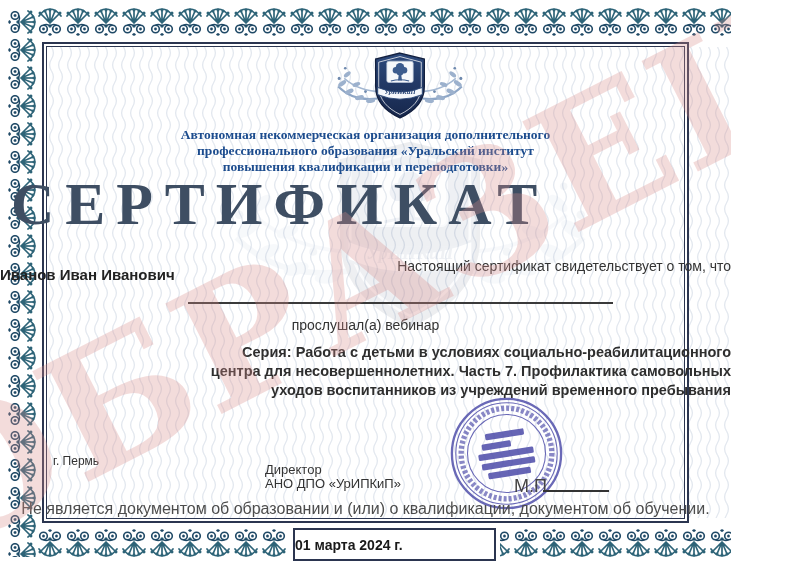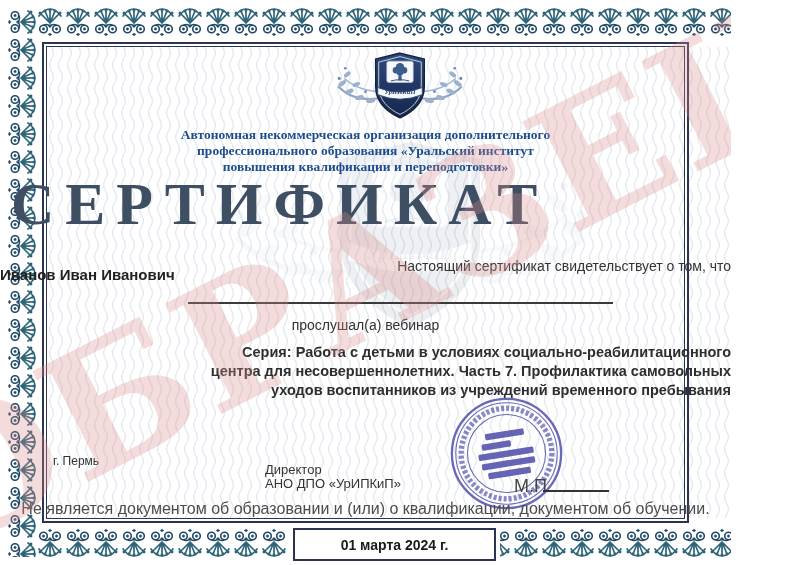--- a/index.html
+++ b/index.html
@@ -60,21 +60,21 @@
   .stamp-bars{fill:var(--c-stamp,#5150ab);}
   .director{position:absolute;left:265px;top:463px;font-size:13px;line-height:13.5px;z-index:5;}
   .city{position:absolute;left:53px;top:454px;font-size:12px;z-index:5;}
   .mp{position:absolute;left:514px;top:476px;font-size:18px;color:#444;z-index:5;}
   .sig-line{position:absolute;left:543px;top:490px;width:66px;border-top:2px solid #333;z-index:5;}
   .disclaimer{position:absolute;left:0;right:0;top:500px;text-align:center;font-size:16px;color:#4c4c4c;z-index:5;}
   
   .date-box{
     position:absolute;left:293px;top:528px;width:199px;height:29px;background:#fff;
     border:2px solid var(--c-frame,#2b3550);box-shadow:0 0 0 4px #fff;
-    display:flex;align-items:center;justify-content:center;
+    display:flex;align-items:center;justify-content:flex-start;
     font-size:14px;font-weight:bold;color:#1a1a1a;z-index:6;
   }
   .hidden-defs{position:absolute;width:0;height:0;overflow:hidden;}
 </style>
 </head>
 <body>
 
 <div class="cert">
 
   <svg class="hidden-defs" aria-hidden="true">

